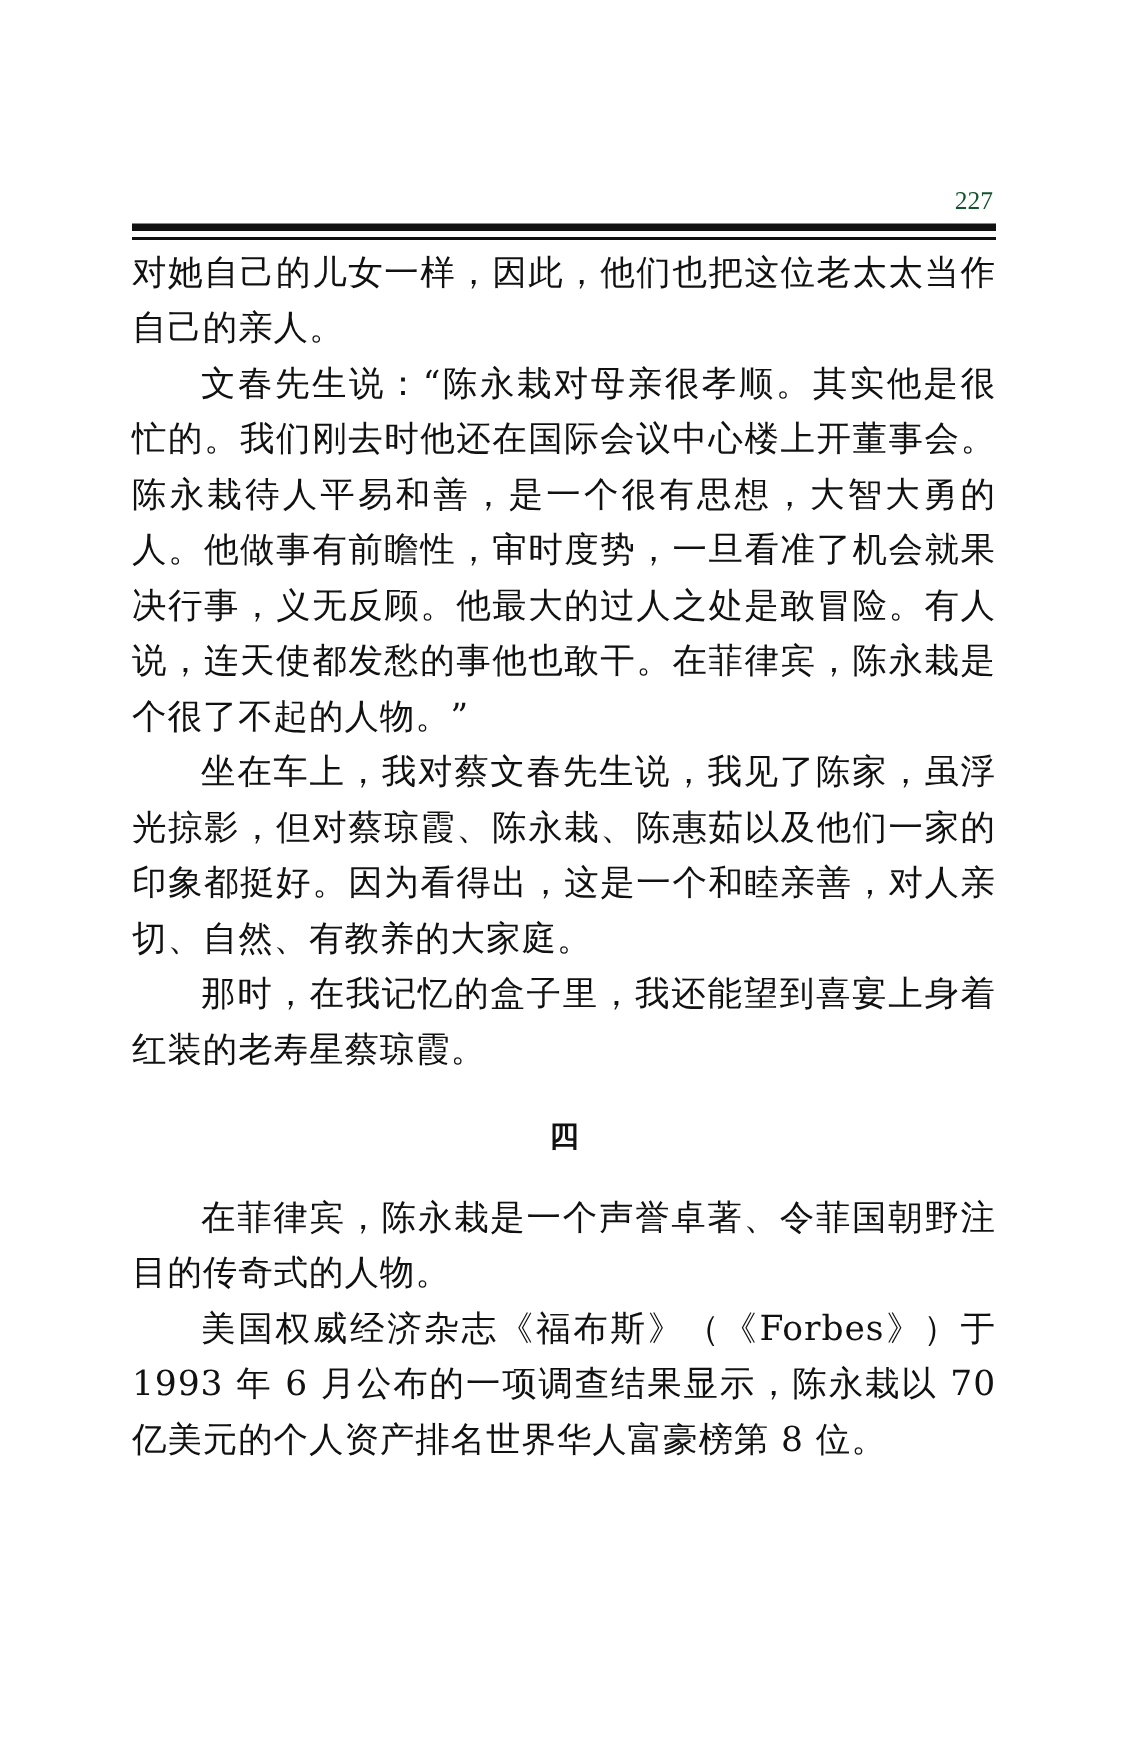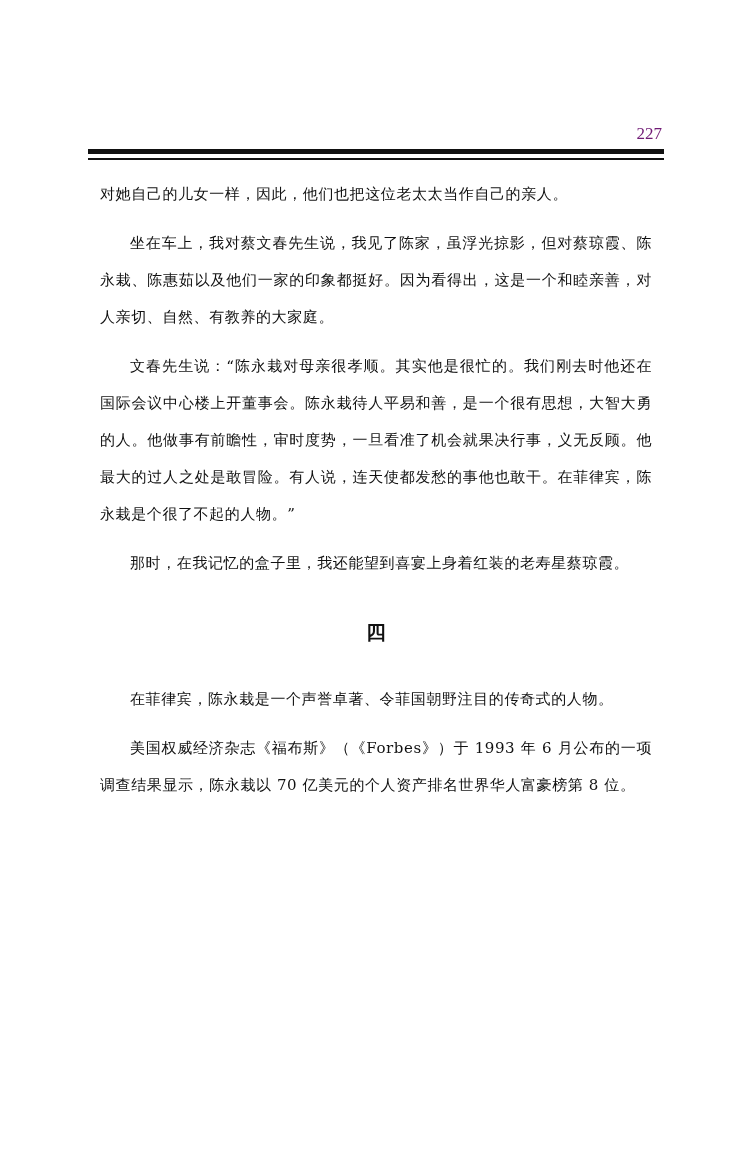--- a/index.html
+++ b/index.html
@@ -14,21 +14,21 @@
     overflow: hidden;
     font-family: "DejaVu Serif", "Liberation Serif", serif;
     color: #111111;
   }
   .page-number {
     position: absolute;
     top: 124px;
     right: 88px;
     font-family: "Liberation Serif", serif;
     font-size: 17px;
-    color: #701a75;
+    color: #14532d;
   }
   .rule-thick {
     position: absolute;
     left: 88px;
     width: 576px;
     top: 149px;
     height: 5px;
     background: #111;
   }
   .rule-thin {
@@ -39,22 +39,22 @@
     height: 1.5px;
     background: #111;
   }
   .body-text {
     position: absolute;
     left: 88px;
     top: 164px;
     width: 576px;
   }
   .para {
-    margin: 12px;
-    font-size: 15px;
+    margin: 0;
+    font-size: 23px;
     line-height: 37px;
     text-align: justify;
     text-justify: inter-character;
     letter-spacing: 0.6px;
   }
   .indent {
     text-indent: 2em;
   }
   .section-heading {
     margin: 0;
@@ -68,21 +68,21 @@
 </style>
 </head>
 <body>
 
 <div class="page-number">227</div>
 <div class="rule-thick"></div>
 <div class="rule-thin"></div>
 
 <div class="body-text">
   <p class="para">对她自己的儿女一样，因此，他们也把这位老太太当作自己的亲人。</p>
+  <p class="para indent">文春先生说：“陈永栽对母亲很孝顺。其实他是很忙的。我们刚去时他还在国际会议中心楼上开董事会。陈永栽待人平易和善，是一个很有思想，大智大勇的人。他做事有前瞻性，审时度势，一旦看准了机会就果决行事，义无反顾。他最大的过人之处是敢冒险。有人说，连天使都发愁的事他也敢干。在菲律宾，陈永栽是个很了不起的人物。”</p>
   <p class="para indent">坐在车上，我对蔡文春先生说，我见了陈家，虽浮光掠影，但对蔡琼霞、陈永栽、陈惠茹以及他们一家的印象都挺好。因为看得出，这是一个和睦亲善，对人亲切、自然、有教养的大家庭。</p>
-  <p class="para indent">文春先生说：“陈永栽对母亲很孝顺。其实他是很忙的。我们刚去时他还在国际会议中心楼上开董事会。陈永栽待人平易和善，是一个很有思想，大智大勇的人。他做事有前瞻性，审时度势，一旦看准了机会就果决行事，义无反顾。他最大的过人之处是敢冒险。有人说，连天使都发愁的事他也敢干。在菲律宾，陈永栽是个很了不起的人物。”</p>
   <p class="para indent">那时，在我记忆的盒子里，我还能望到喜宴上身着红装的老寿星蔡琼霞。</p>
 
   <h2 class="section-heading">四</h2>
 
   <p class="para indent">在菲律宾，陈永栽是一个声誉卓著、令菲国朝野注目的传奇式的人物。</p>
   <p class="para indent">美国权威经济杂志《福布斯》（《Forbes》）于 1993 年 6 月公布的一项调查结果显示，陈永栽以 70 亿美元的个人资产排名世界华人富豪榜第 8 位。</p>
 </div>
 
 </body></html>

